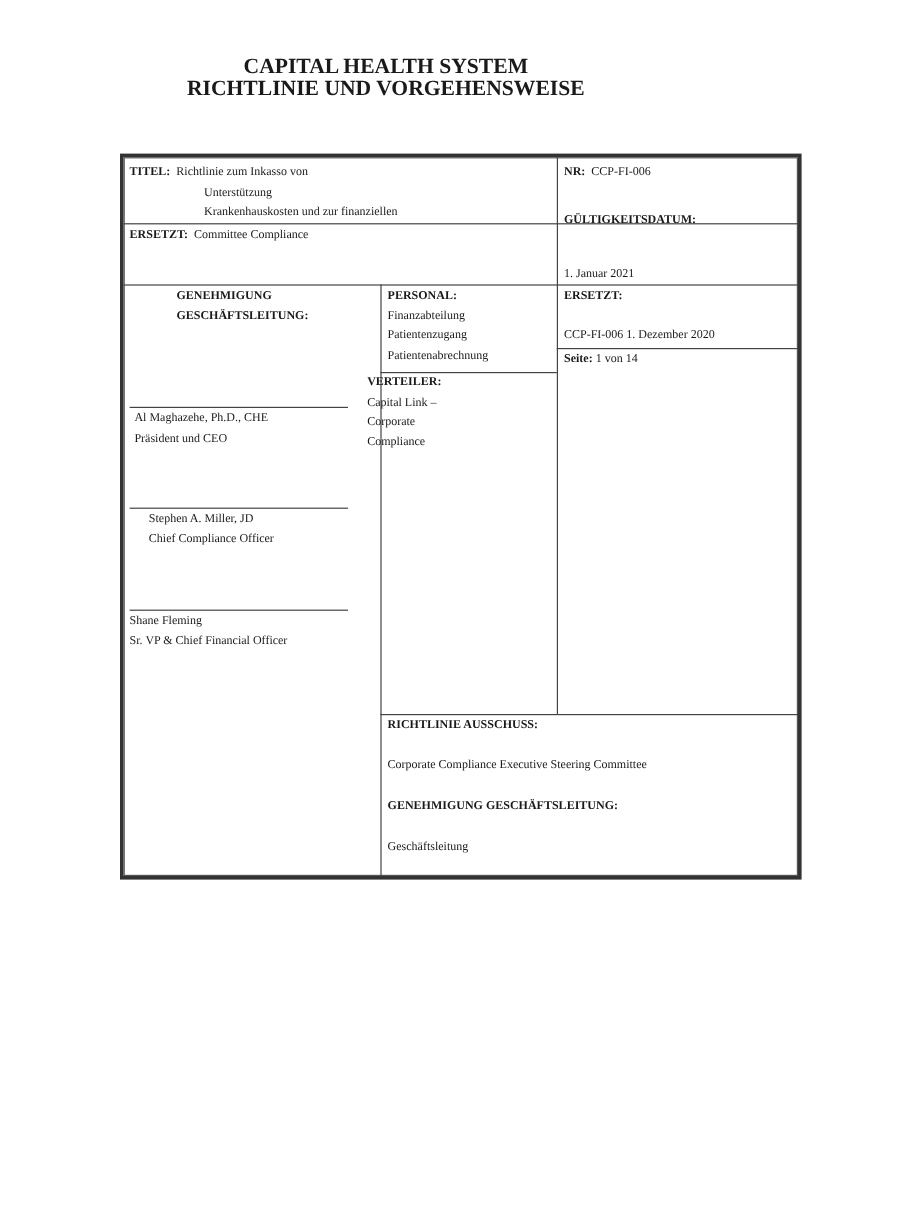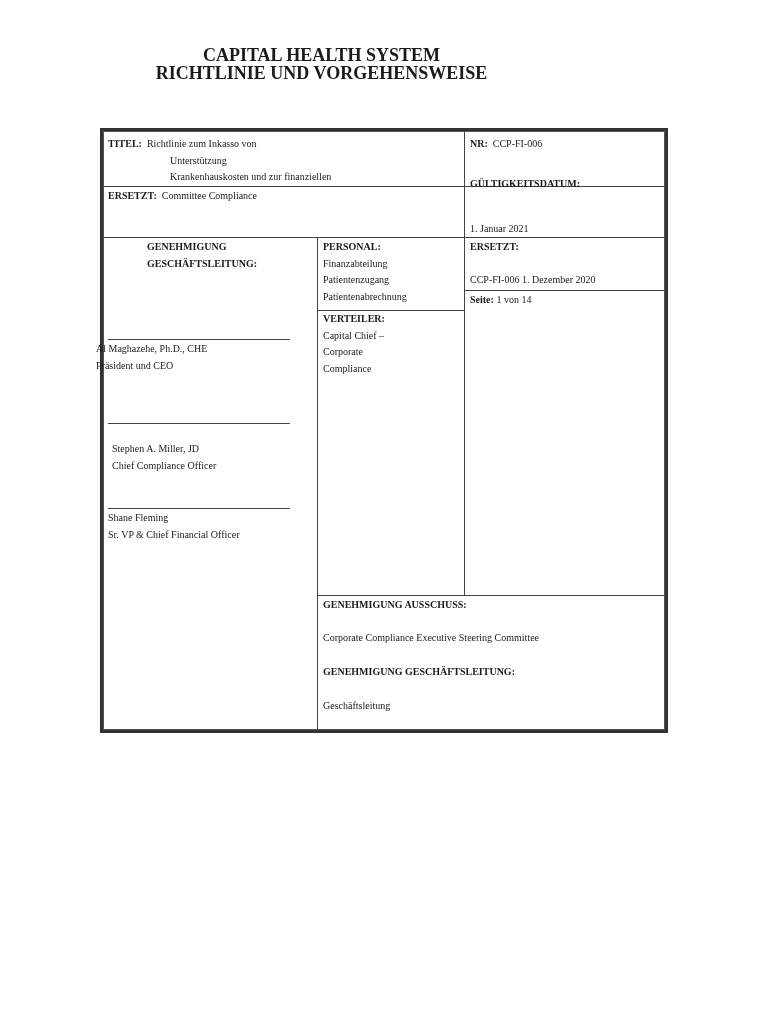--- a/index.html
+++ b/index.html
@@ -54,54 +54,54 @@
 
 <div class="cell b" style="left:470px; top:176px;">GÜLTIGKEITSDATUM:</div>
 <div class="cell" style="left:470px; top:221px;">1. Januar 2021</div>
 
 <div class="cell b" style="left:108px; top:239px;margin-left:39px;">
   <div>GENEHMIGUNG</div>
   <div>GESCHÄFTSLEITUNG:</div>
 </div>
 
 <div class="sig" style="top:339px;"></div>
-<div class="cell" style="left:96px; top:341px;">
+<div class="cell" style="left:112px; top:341px;">
   <div>Al Maghazehe, Ph.D., CHE</div>
   <div>Präsident und CEO</div>
 </div>
 
 <div class="sig" style="top:423px;"></div>
-<div class="cell" style="left:112px; top:425px;margin-top:16px;">
+<div class="cell" style="left:124px; top:425px;">
   <div>Stephen A. Miller, JD</div>
   <div>Chief Compliance Officer</div>
 </div>
 
 <div class="sig" style="top:508px;"></div>
 <div class="cell" style="left:108px; top:510px;">
   <div>Shane Fleming</div>
   <div>Sr. VP &amp; Chief Financial Officer</div>
 </div>
 
 <div class="cell" style="left:323px; top:239px;">
   <div class="b">PERSONAL:</div>
   <div>Finanzabteilung</div>
   <div>Patientenzugang</div>
   <div>Patientenabrechnung</div>
 </div>
 
-<div class="cell" style="left:323px; top:311px;">
+<div class="cell" style="left:306px; top:311px;">
   <div class="b">VERTEILER:</div>
-  <div>Capital Chief –</div>
+  <div>Capital Link –</div>
   <div>Corporate</div>
   <div>Compliance</div>
 </div>
 
 <div class="cell b" style="left:470px; top:239px;">ERSETZT:</div>
 <div class="cell" style="left:470px; top:272px;font-family:Liberation Serif, serif;">CCP-FI-006 1. Dezember 2020</div>
 
 <div class="cell" style="left:470px; top:292px;">
   <span class="b">Seite:</span>&nbsp;<span>1 von 14</span>
 </div>
 
-<div class="cell b" style="left:323px; top:597px;">GENEHMIGUNG AUSSCHUSS:</div>
+<div class="cell b" style="left:323px; top:597px;">RICHTLINIE AUSSCHUSS:</div>
 <div class="cell" style="left:323px; top:630px;">Corporate Compliance Executive Steering Committee</div>
 <div class="cell b" style="left:323px; top:664px;">GENEHMIGUNG GESCHÄFTSLEITUNG:</div>
 <div class="cell" style="left:323px; top:698px;">Geschäftsleitung</div>
 
 </body></html>

